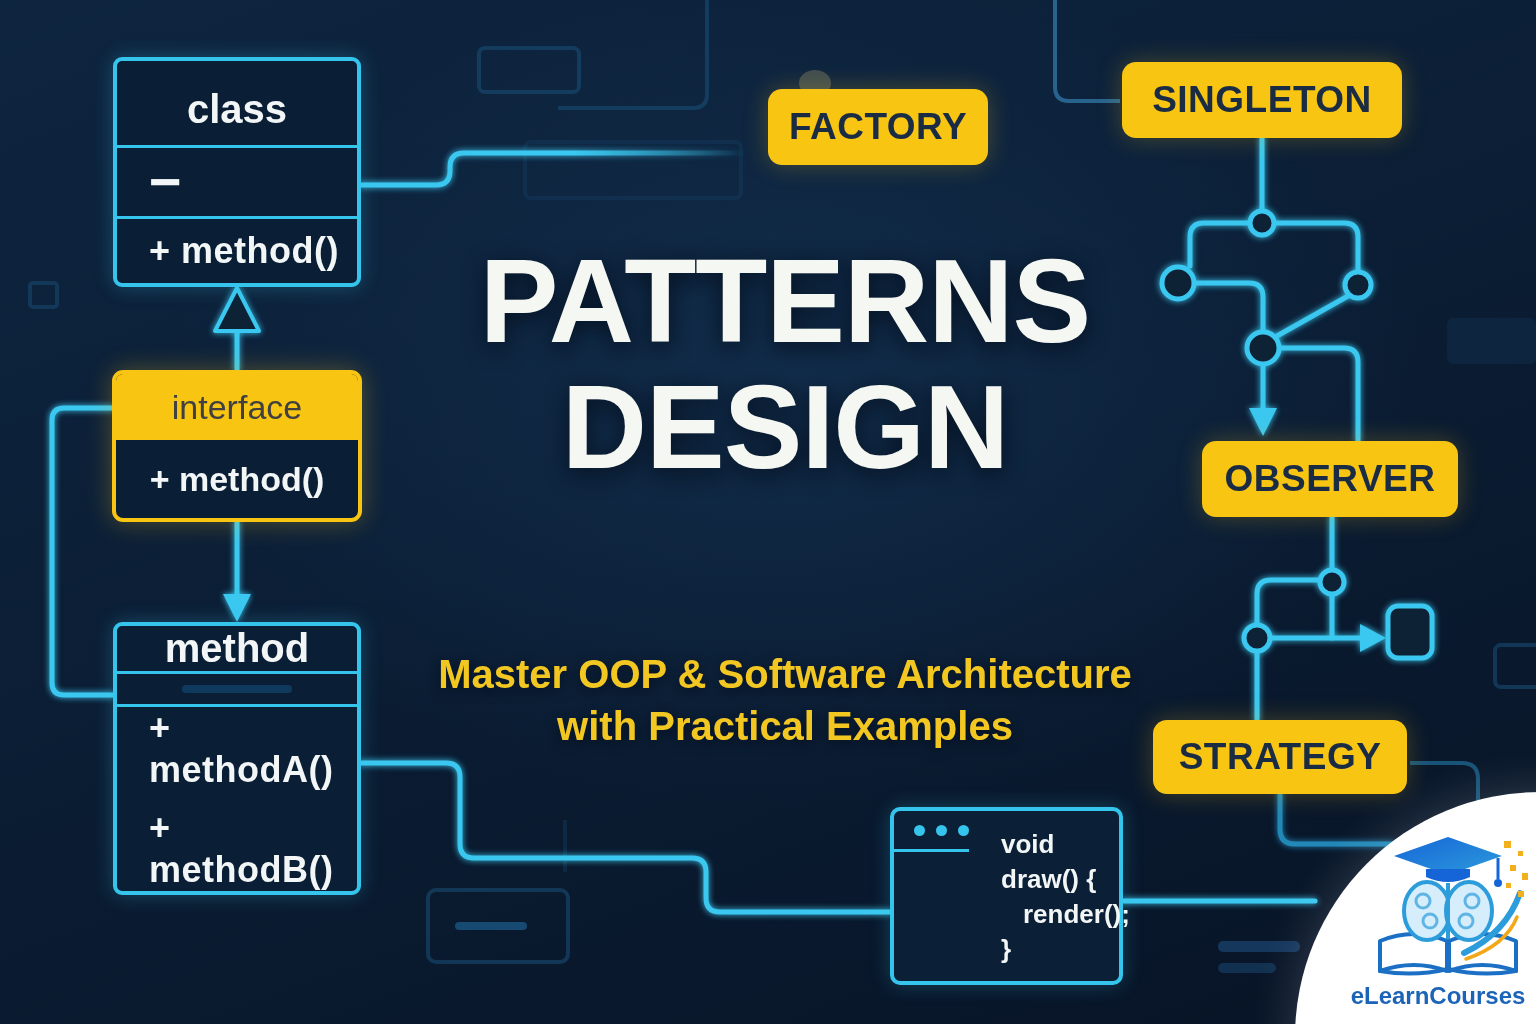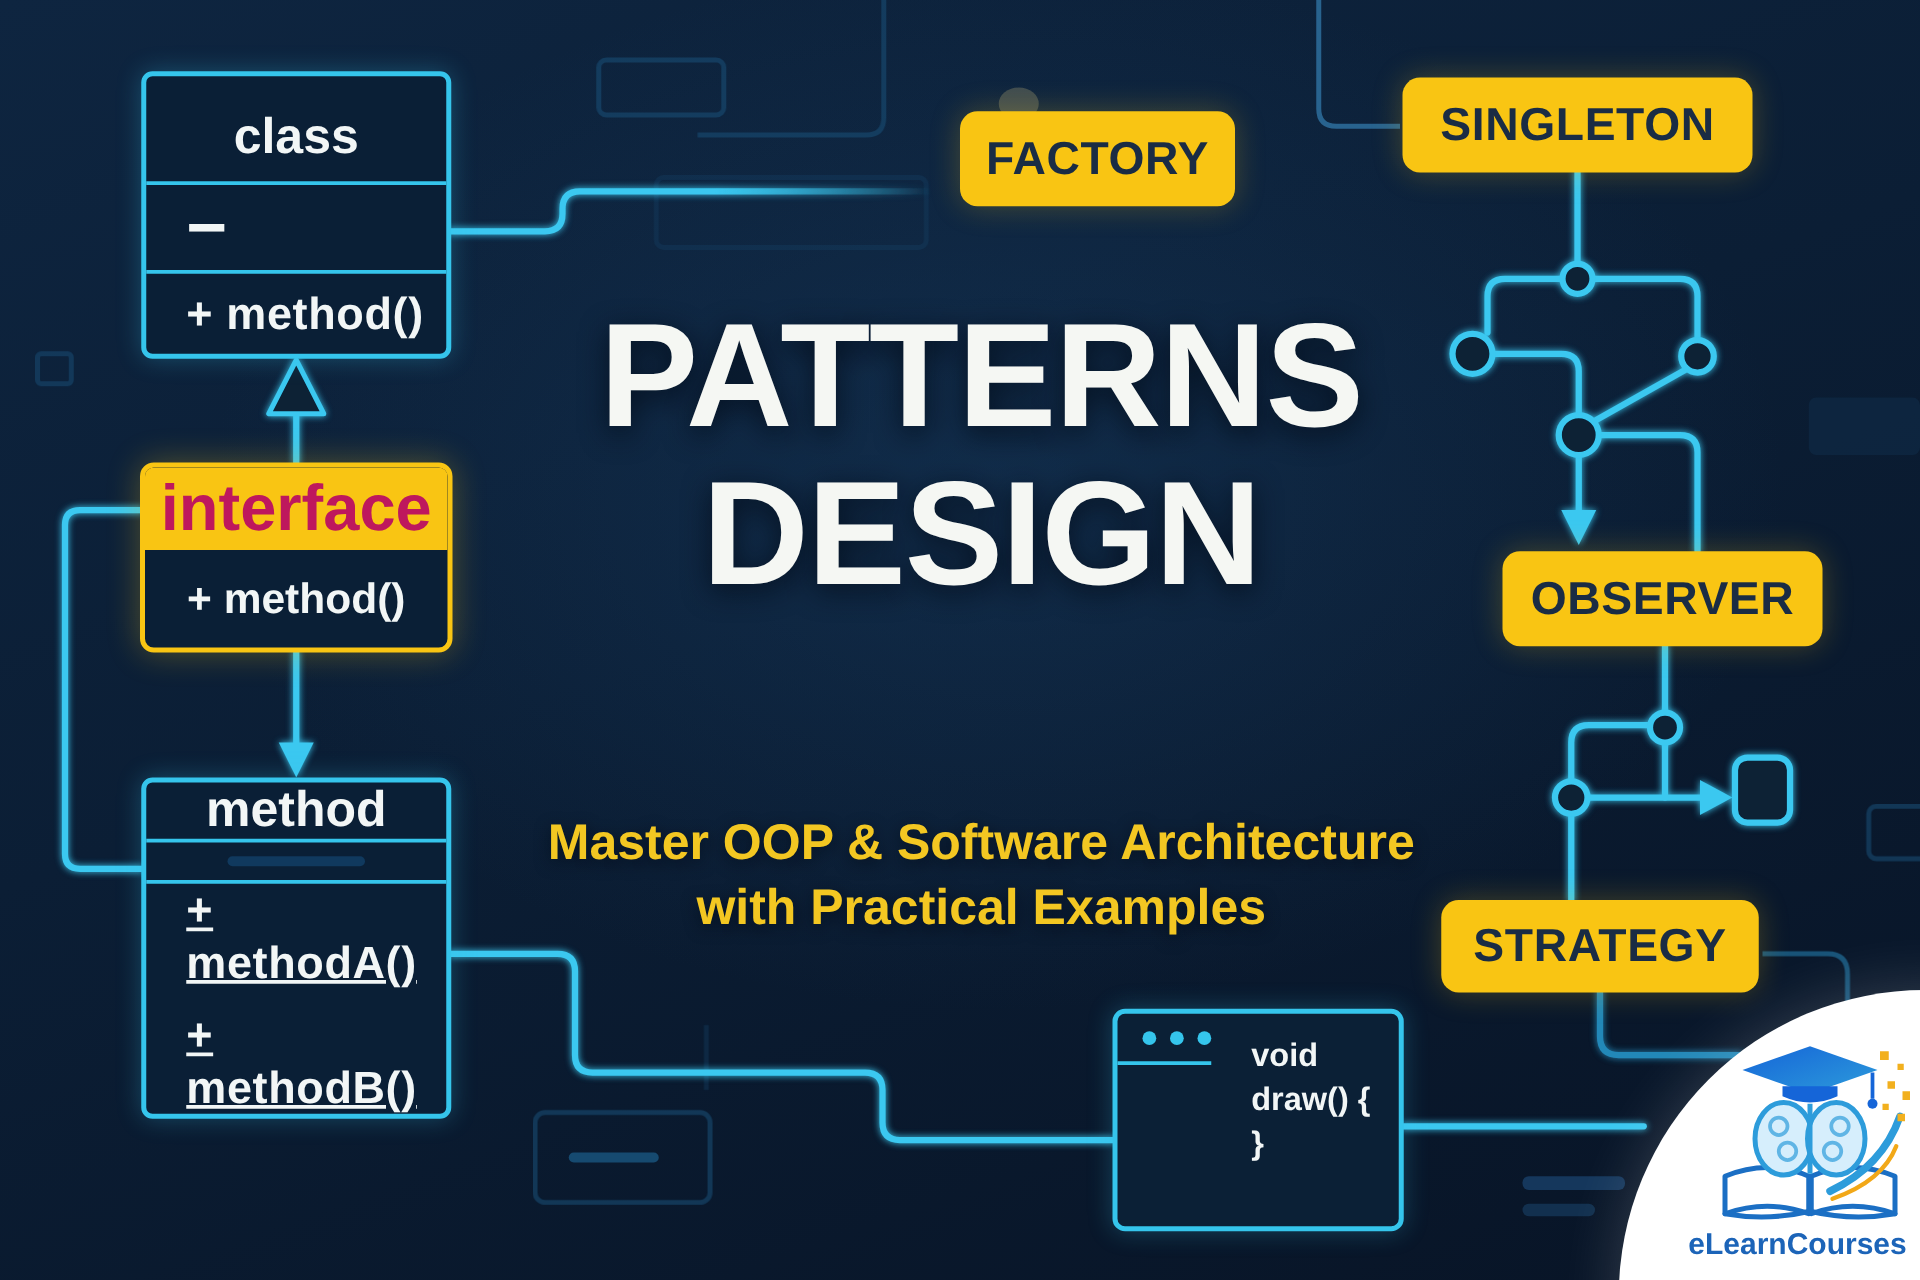--- a/index.html
+++ b/index.html
@@ -31,30 +31,30 @@
   #class-box .r1{height:72px;margin-top:12px;}
   #class-box .r2{height:68px;}
   #class-box .r3{flex:1;}
 
   #interface-box{
     position:absolute;z-index:3;left:112px;top:370px;width:242px;height:144px;
     border:4px solid #f9c513;border-radius:11px;overflow:hidden;
     background:#0a1f36;box-shadow:0 0 26px rgba(249,197,19,.30);
     display:flex;flex-direction:column;
   }
-  #interface-box .hd{height:66px;background:#f9c513;color:#be185d;
+  #interface-box .hd{height:66px;background:#f9c513;color:#404040;
     display:flex;align-items:center;justify-content:center;
-    font-size:52px;font-weight:700;}
+    font-size:34px;font-weight:400;}
   #interface-box .bd{flex:1;display:flex;align-items:center;justify-content:center;
     color:#f2f6f6;font-size:34px;font-weight:700;}
 
   #method-box{left:113px;top:622px;width:240px;height:265px;}
   #method-box .r1{height:72px;}
   #method-box .r2{height:62px;justify-content:center;}
-  #method-box .r3{flex:1;flex-direction:column;align-items:flex-start;justify-content:center;gap:16px;text-decoration:underline;}
+  #method-box .r3{flex:1;flex-direction:column;align-items:flex-start;justify-content:center;gap:16px;}
   .dash-placeholder{width:110px;height:8px;border-radius:4px;background:#10395e;}
 
   
   .badge{
     position:absolute;z-index:3;background:#f9c513;color:#1a2c44;
     border-radius:14px;display:flex;align-items:center;justify-content:center;
     font-weight:800;font-size:37px;letter-spacing:.5px;
     box-shadow:0 0 24px rgba(249,197,19,.25);
   }
   #badge-factory{left:768px;top:89px;width:220px;height:76px;}
@@ -227,20 +227,21 @@
   </div>
 
   <div id="code-window">
     <div class="titlebar">
       <span class="dot"></span>
       <span class="dot"></span>
       <span class="dot"></span>
     </div>
     <div class="code">
       <div class="c1">void draw() {</div>
+      <div class="c2">render();</div>
       <div class="c3">}</div>
     </div>
   </div>
 
   <div id="logo-circle"></div>
   <svg id="logo-art" width="160" height="150" viewBox="0 0 160 150">
     <defs>
       <linearGradient id="capg" x1="0" y1="0" x2="1" y2="1">
         <stop offset="0" stop-color="#1565d8"></stop>
           <stop offset="1" stop-color="#2d9cdb"></stop>

